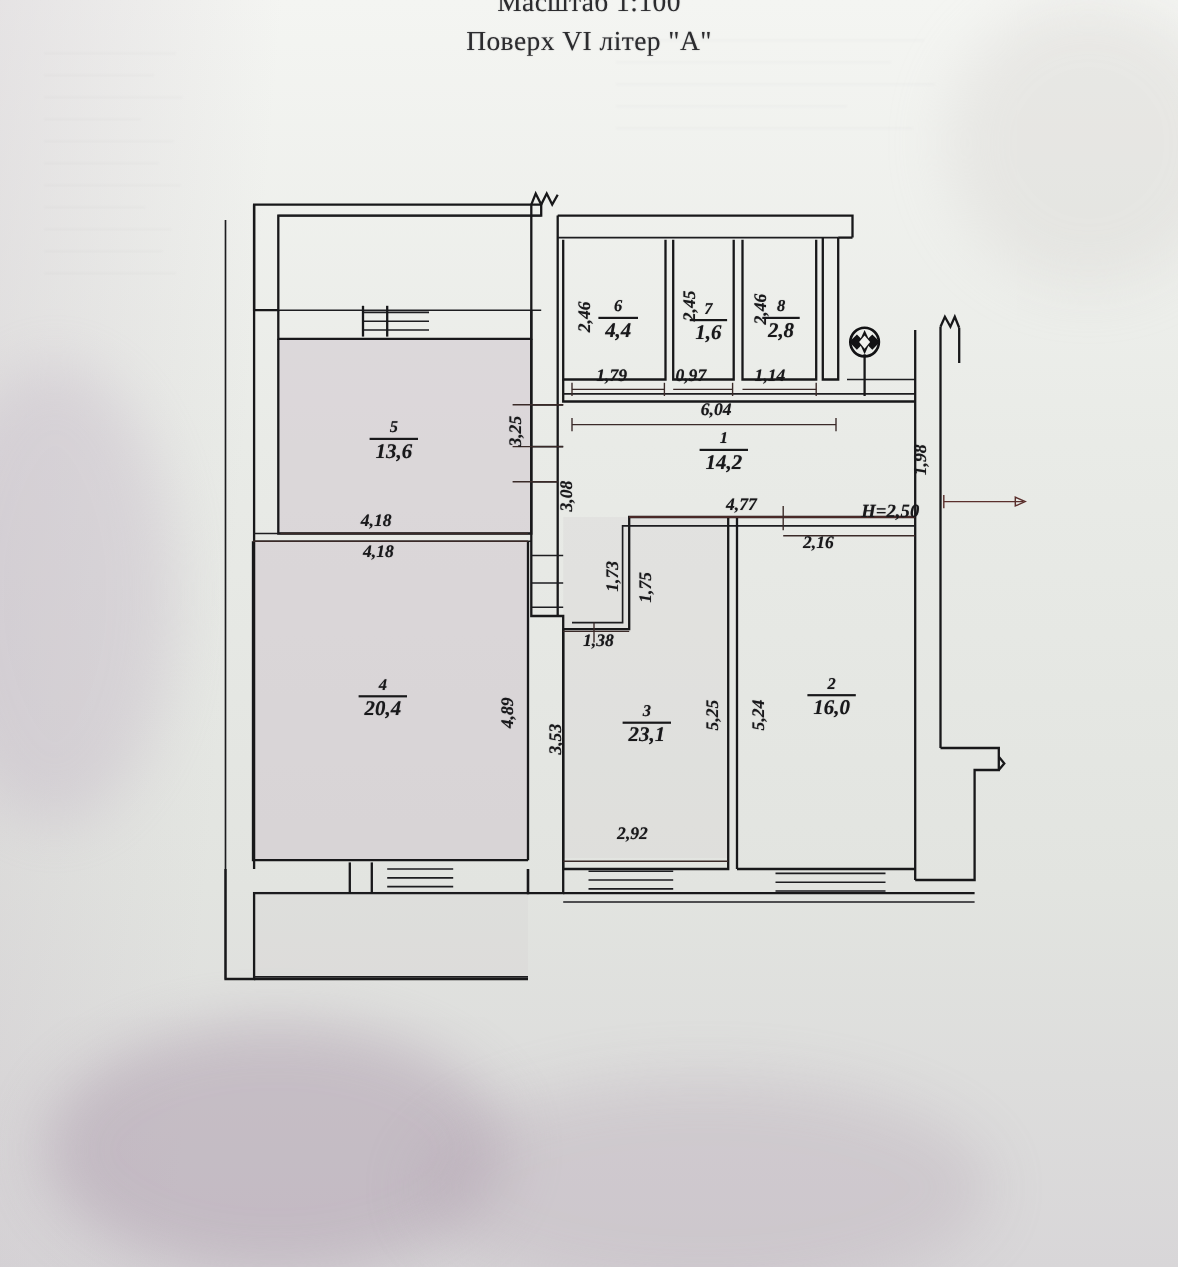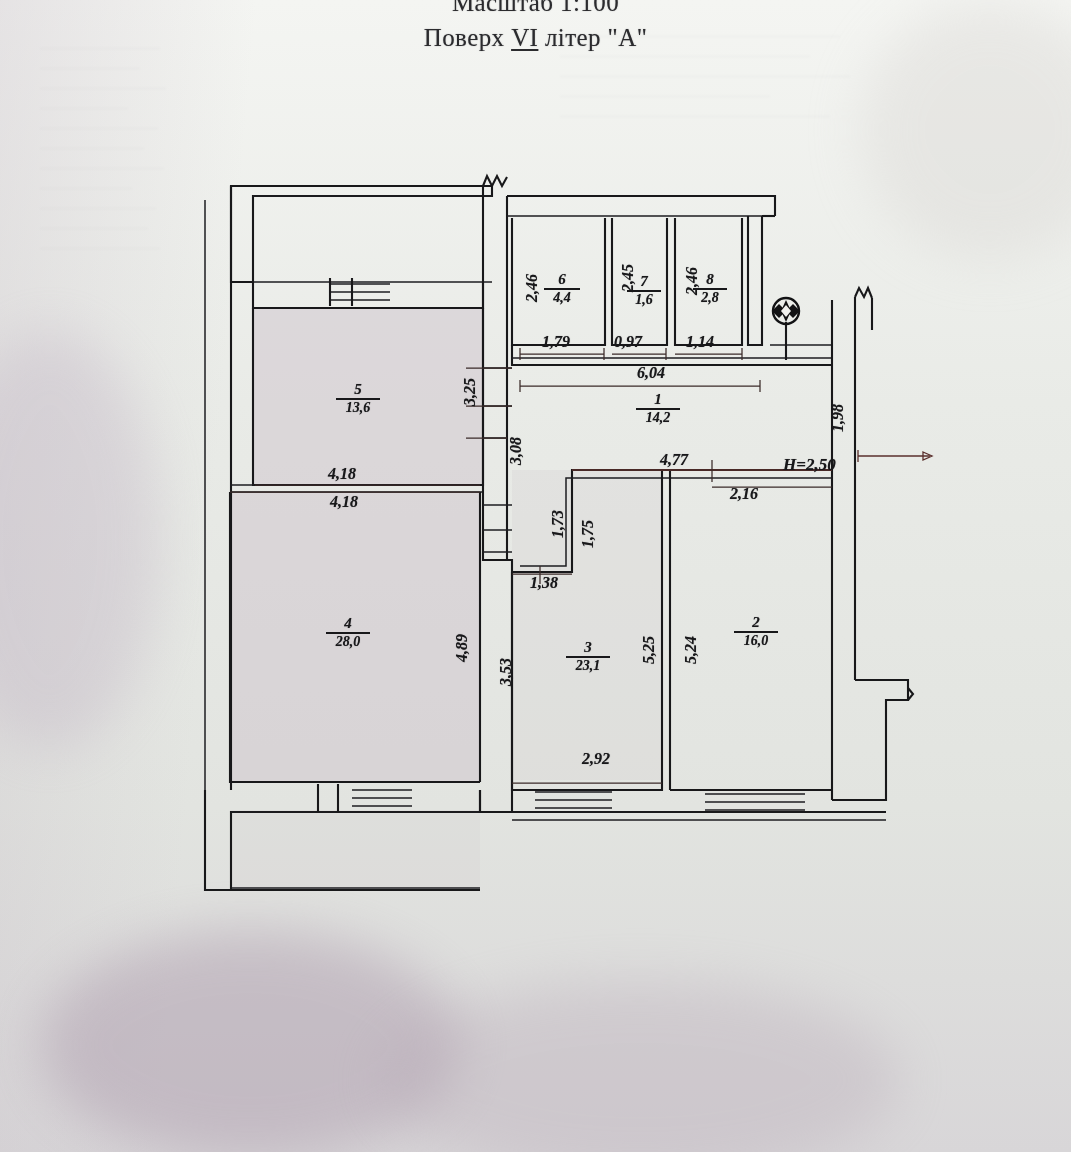--- a/index.html
+++ b/index.html
@@ -22,21 +22,21 @@
   .bleedline{position:absolute;background:#8e8d93;height:1px;opacity:.5;}
 
   
   .title{
     position:absolute;text-align:center;color:#2b2b2e;
     letter-spacing:.4px;white-space:nowrap;
     text-shadow:0 0 1.2px rgba(60,60,65,.45);
   }
   #title-scale{left:0;right:0;top:-11px;font-size:25px;}
   #title-floor{left:0;right:0;top:24px;font-size:25px;}
-  #title-floor .u{text-decoration:underline;text-underline-offset:3px;}
+  #title-floor .u{text-underline-offset:3px;}
 
   
   #plan{position:absolute;left:0;top:0;width:1071px;height:1152px;}
   #plan .w{fill:none;stroke:#18181a;stroke-width:2.1;stroke-linejoin:miter;}
   #plan .wt{fill:none;stroke:#1d1d20;stroke-width:1.5;}
   #plan .dim{fill:none;stroke:#3a2a28;stroke-width:1.25;}
   #plan .dimr{fill:none;stroke:#5a2f2c;stroke-width:1.3;}
   #plan .fillroom{fill:#cfc6cd;opacity:.55;stroke:none;}
   #plan .fillroom2{fill:#d8d3d4;opacity:.35;stroke:none;}
 
@@ -44,21 +44,21 @@
   .lbl{
     position:absolute;color:#18181a;
     font-family:"Liberation Serif", serif;
     font-style:italic;font-weight:700;
     text-shadow:0 0 .8px rgba(30,30,35,.6);
     white-space:nowrap;line-height:1;
   }
   .room{ text-align:center; }
   .room .n{display:block;font-size:15px;padding:0 6px;}
   .room .hr{display:block;height:2px;background:#18181a;margin:1px auto 1px;}
-  .room .a{display:block;font-size:14px;}
+  .room .a{display:block;font-size:19px;}
   .dimtxt{font-size:16px;}
   .dimtxt.v{transform-origin:0 0;}
   .h250{font-size:17px;font-style:italic;}
 
   
   #compass{position:absolute;width:30px;height:30px;}
 </style>
 </head>
 <body>
 
@@ -254,21 +254,21 @@
 
 <div class="lbl room" style="left:558px;top:640px;width:60px;">
   <span class="n">3</span>
   <span class="hr" style="width:44px;"></span>
   <span class="a">23,1</span>
 </div>
 
 <div class="lbl room" style="left:318px;top:616px;width:60px;">
   <span class="n">4</span>
   <span class="hr" style="width:44px;"></span>
-  <span class="a">28,0</span>
+  <span class="a">20,4</span>
 </div>
 
 <div class="lbl room" style="left:328px;top:382px;width:60px;">
   <span class="n">5</span>
   <span class="hr" style="width:44px;"></span>
   <span class="a">13,6</span>
 </div>
 
 <div class="lbl room" style="left:538px;top:272px;width:48px;">
   <span class="n">6</span>
@@ -288,21 +288,21 @@
   <span class="a">2,8</span>
 </div>
 
 <div class="lbl dimtxt" style="left:542px;top:334px;">1,79</div>
 <div class="lbl dimtxt" style="left:614px;top:334px;">0,97</div>
 <div class="lbl dimtxt" style="left:686px;top:334px;">1,14</div>
 <div class="lbl dimtxt" style="left:637px;top:365px;">6,04</div>
 <div class="lbl dimtxt" style="left:660px;top:452px;">4,77</div>
 <div class="lbl dimtxt" style="left:730px;top:486px;">2,16</div>
 <div class="lbl dimtxt" style="left:530px;top:575px;">1,38</div>
-<div class="lbl dimtxt" style="left:582px;top:751px;">2,92</div>
+<div class="lbl dimtxt" style="left:561px;top:751px;">2,92</div>
 <div class="lbl dimtxt" style="left:328px;top:466px;">4,18</div>
 <div class="lbl dimtxt" style="left:330px;top:494px;">4,18</div>
 <div class="lbl h250" style="left:783px;top:456px;">H=2,50</div>
 
 <div class="lbl dimtxt v" style="left:524px;top:302px;transform:rotate(-90deg);">2,46</div>
 <div class="lbl dimtxt v" style="left:620px;top:292px;transform:rotate(-90deg);">2,45</div>
 <div class="lbl dimtxt v" style="left:684px;top:295px;transform:rotate(-90deg);">2,46</div>
 <div class="lbl dimtxt v" style="left:462px;top:406px;transform:rotate(-90deg);">3,25</div>
 <div class="lbl dimtxt v" style="left:508px;top:465px;transform:rotate(-90deg);">3,08</div>
 <div class="lbl dimtxt v" style="left:550px;top:538px;transform:rotate(-90deg);">1,73</div>

